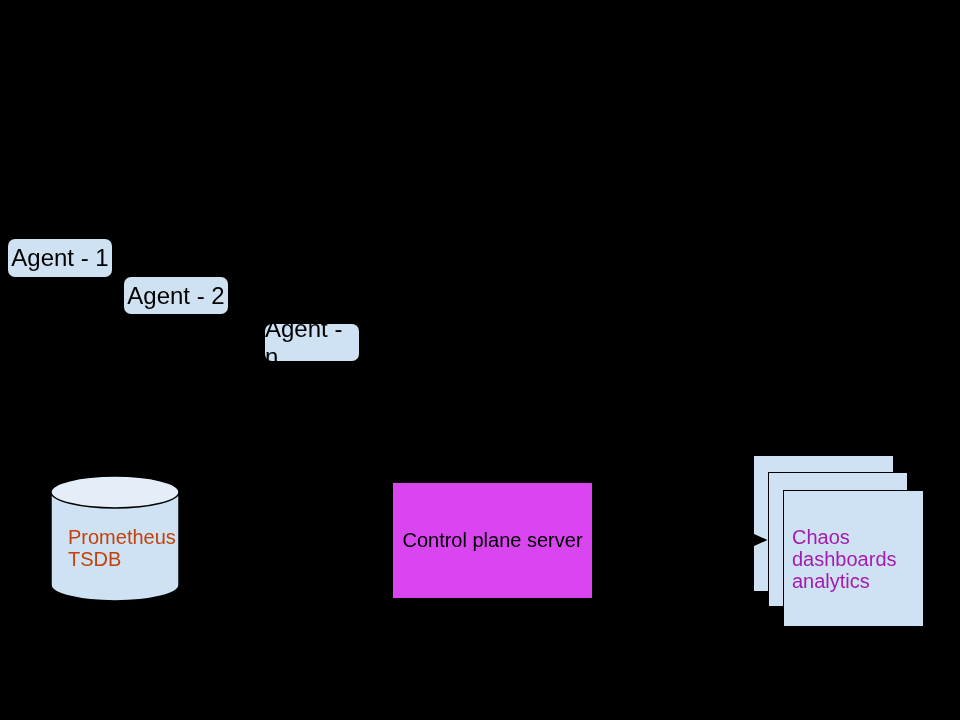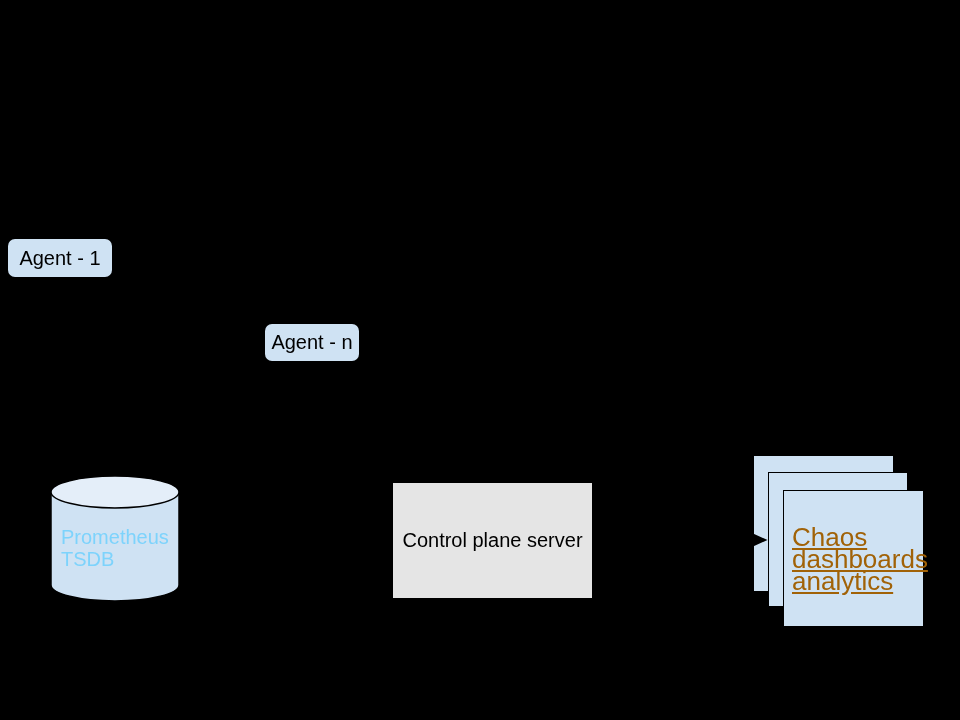--- a/index.html
+++ b/index.html
@@ -13,69 +13,72 @@
     position:relative;
     width:960px;height:720px;
     background:#000;
     color:#000;
   }
   .agent{
     position:absolute;
     background:#cfe2f3;
     border-radius:7px;
     display:flex;align-items:center;justify-content:center;
-    font-size:20px;
+    font-size:24px;
     color:#000;
   }
   .agent-1{left:8px;top:239px;width:104px;height:38px;}
   .agent-2{left:124px;top:277px;width:104px;height:37px;}
   .agent-n{left:265px;top:324px;width:94px;height:37px;}
 
   .cyl-wrap{position:absolute;left:48px;top:475px;width:134px;height:130px;}
   .cyl-svg{position:absolute;left:0;top:0;}
   .cyl-label{
-    position:absolute;left:13px;top:51px;width:115px;
-    font-size:20px;line-height:22px;color:#7dd3fc;
+    position:absolute;left:20px;top:51px;width:115px;
+    font-size:20px;line-height:22px;color:#c2410c;
   }
   .cyl-label span{display:block;}
 
   .control-box{
     position:absolute;left:393px;top:483px;width:199px;height:115px;
-    background:#e5e5e5;
+    background:#d946ef;
     display:flex;flex-direction:column;align-items:center;justify-content:center;
     text-align:center;
     font-size:20px;line-height:23px;color:#000;
   }
   .control-box span{display:block;}
 
   .card{
     position:absolute;
     background:#cfe2f3;
     border:1.4px solid #000;
     box-sizing:border-box;
   }
   .card-back{left:753px;top:455px;width:141px;height:137px;z-index:1;}
   .card-middle{left:768px;top:472px;width:140px;height:135px;z-index:2;}
   .card-front{left:783px;top:490px;width:141px;height:137px;z-index:3;
     display:flex;align-items:center;}
   .card-label{
     padding-left:8px;
-    font-size:26px;line-height:22px;color:#a16207;text-decoration:underline;
+    font-size:20px;line-height:22px;color:#a21caf;
   }
   .card-label span{display:block;}
 
   .arrow-svg{position:absolute;left:560px;top:528px;z-index:4;}
 </style>
 </head>
 <body>
 
 <div class="stage">
 
   <div class="agent agent-1">
     <span>Agent - 1</span>
+  </div>
+  <div class="agent agent-2">
+    <span>Agent - 2</span>
   </div>
   <div class="agent agent-n">
     <span>Agent - n</span>
   </div>
 
   <div class="cyl-wrap">
     <svg class="cyl-svg" width="134" height="130" viewBox="0 0 134 130">
       <path d="M3 17 V110 A64 16 0 0 0 131 110 V17" fill="#cfe2f3" stroke="#000000" stroke-width="1.5"></path>
       <ellipse cx="67" cy="17" rx="64" ry="16" fill="#e4eef9" stroke="#000000" stroke-width="1.5"></ellipse>
     </svg>

